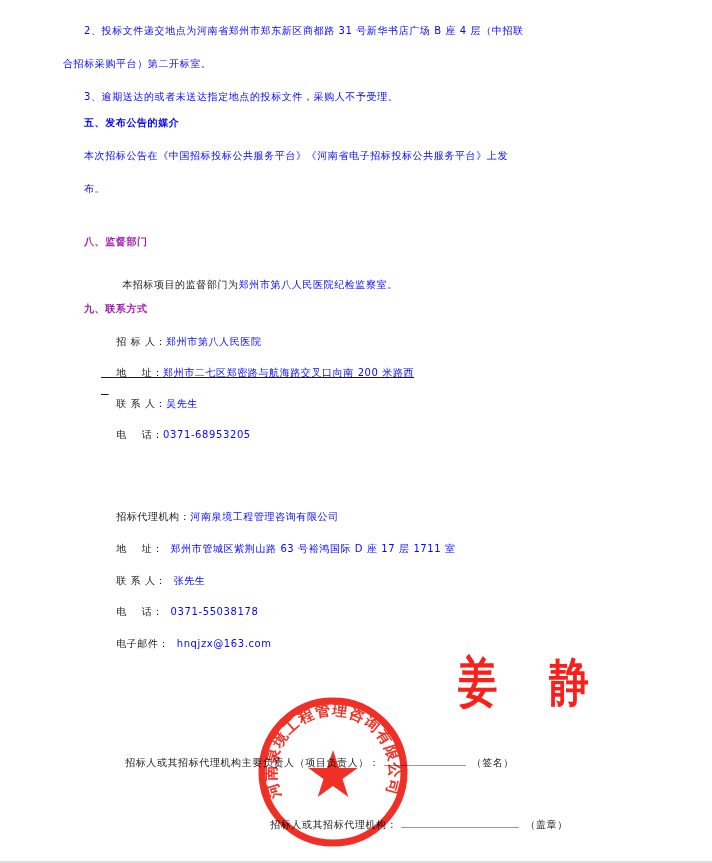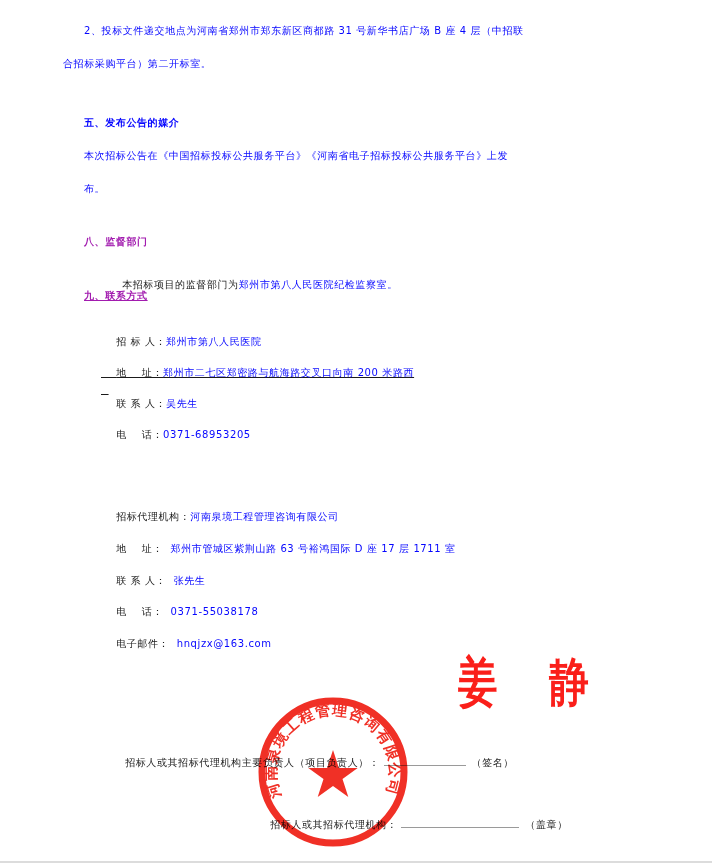--- a/index.html
+++ b/index.html
@@ -58,29 +58,30 @@
     background:#dcdcdc;
   }
 </style>
 </head>
 <body>
 
 <div id="page">
 
   <div class="line blue" style="left:84px;  top:22px;">2、投标文件递交地点为河南省郑州市郑东新区商都路 31 号新华书店广场 B 座 4 层（中招联</div>
   <div class="line blue" style="left:63px;  top:55px;">合招标采购平台）第二开标室。</div>
+  <div class="line blue" style="left:84px;  top:88px;">3、逾期送达的或者未送达指定地点的投标文件，采购人不予受理。</div>
   <div class="line blue bold" style="left:84px; top:114px;">五、发布公告的媒介</div>
   <div class="line blue" style="left:84px;  top:147px;">本次招标公告在《中国招标投标公共服务平台》《河南省电子招标投标公共服务平台》上发</div>
   <div class="line blue" style="left:84px;  top:180px;">布。</div>
 
   <div class="line black bold" style="left:84px; top:233px;">八、监督部门</div>
   <div class="line" style="left:107px; top:259px;">
     <span class="lbl">本招标项目的监督部门为</span><span class="val">郑州市第八人民医院纪检监察室。</span>
   </div>
-  <div class="line black bold" style="left:84px; top:287px;text-decoration:underline;">九、联系方式</div>
+  <div class="line black bold" style="left:84px; top:300px;">九、联系方式</div>
 
   <div class="line" style="left:101px; top:316px;">
     <span class="lbl">招 标 人：</span><span class="val">郑州市第八人民医院</span>
   </div>
   <div class="line" style="left:101px; top:347px;text-decoration:underline;">
     <span class="lbl">地    址：</span><span class="val">郑州市二七区郑密路与航海路交叉口向南 200 米路西</span>
   </div>
   <div class="line" style="left:101px; top:378px;">
     <span class="lbl">联 系 人：</span><span class="val">吴先生</span>
   </div>

